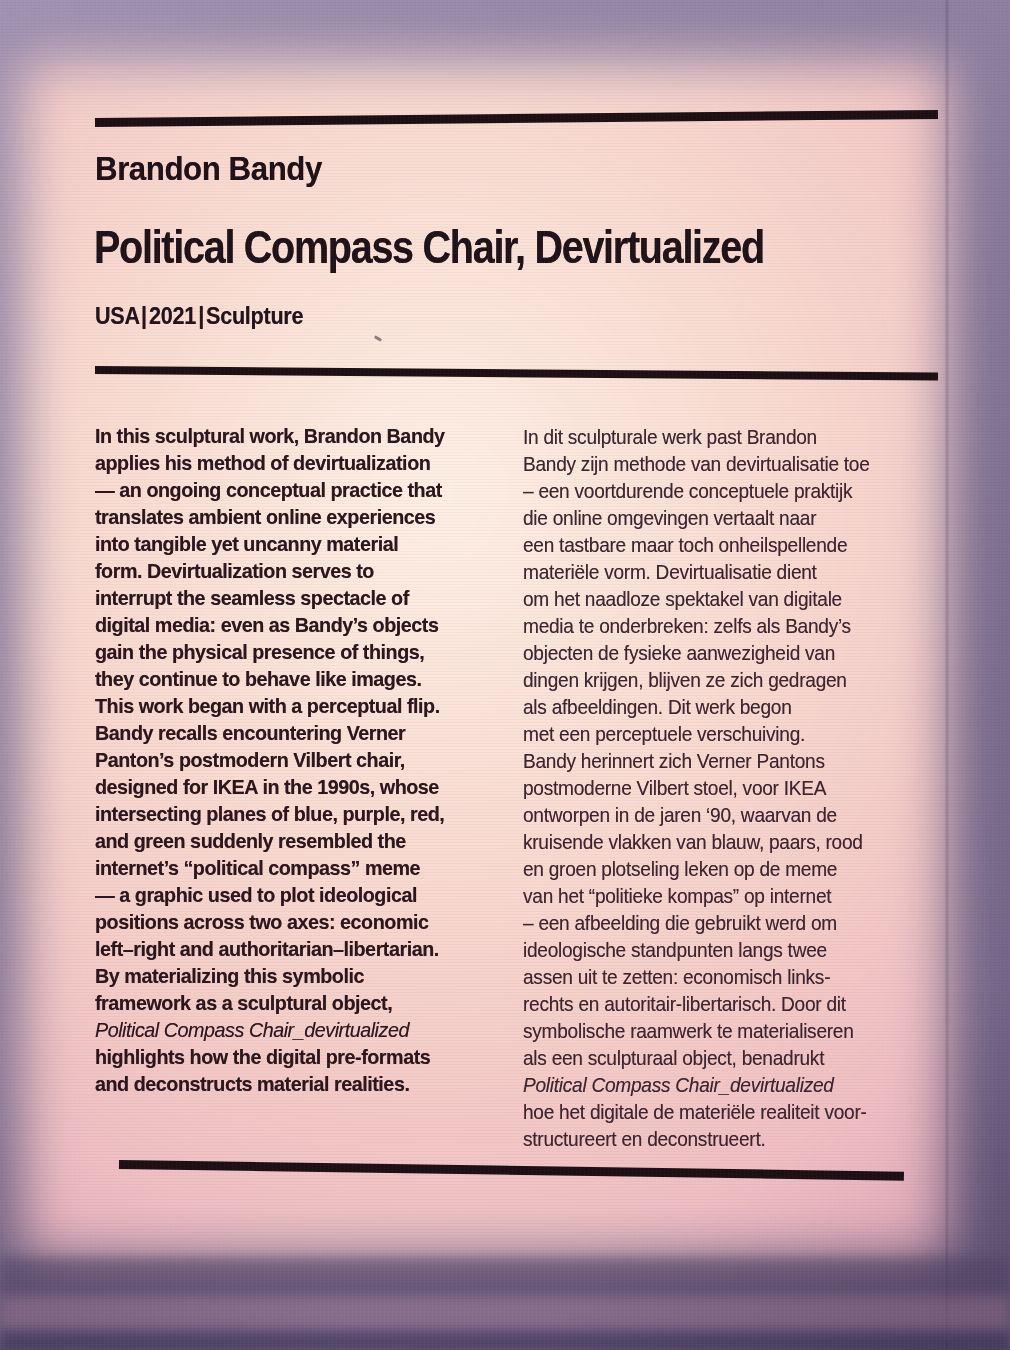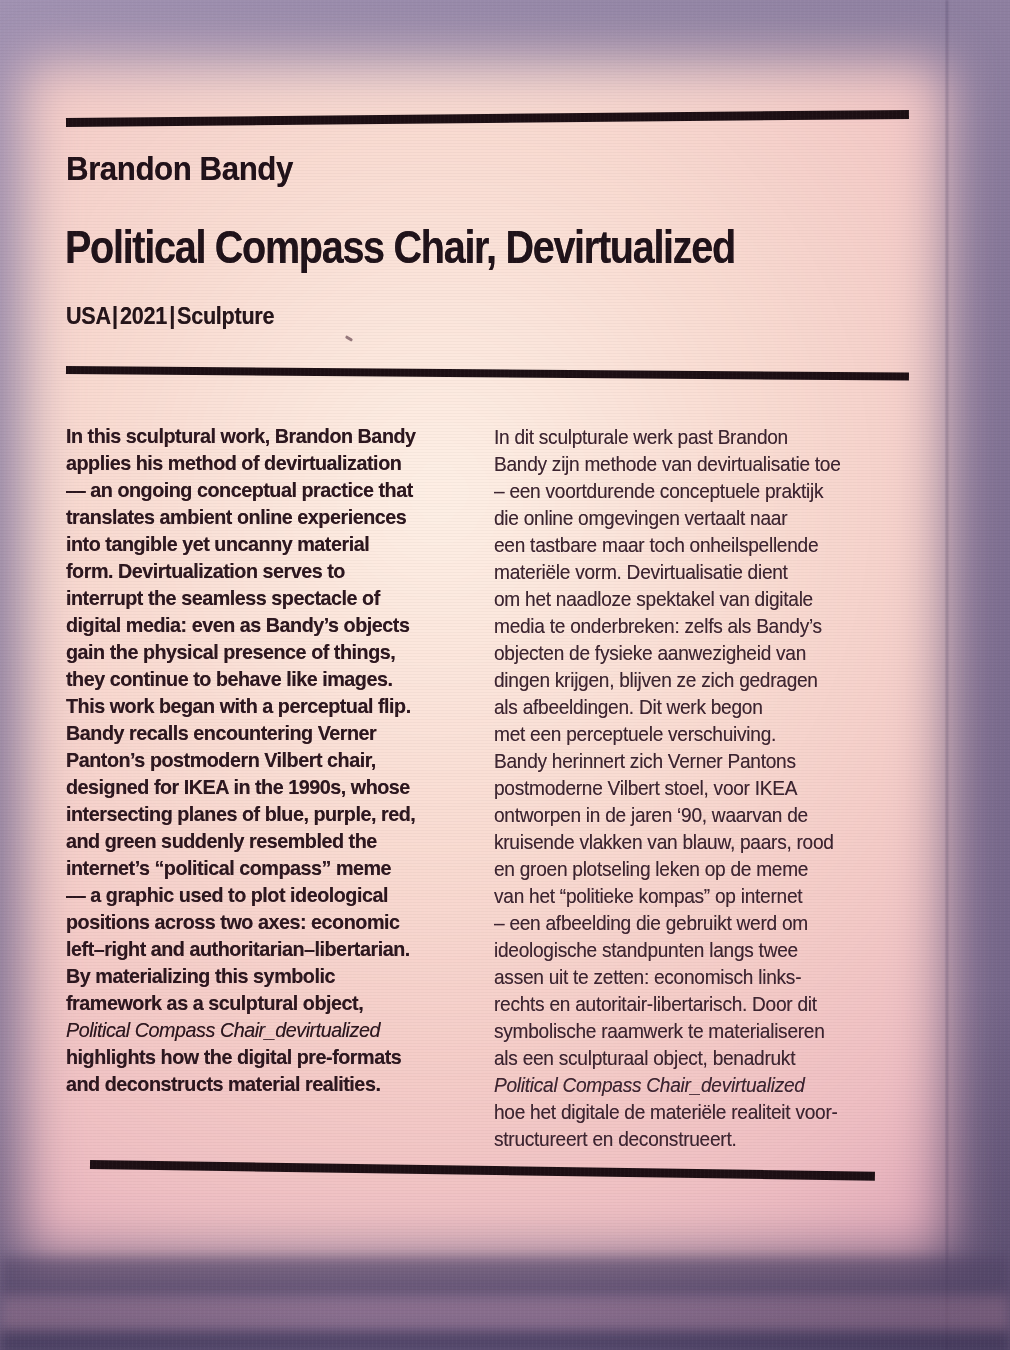--- a/index.html
+++ b/index.html
@@ -28,21 +28,21 @@
     background:rgba(78,64,98,.50);filter:blur(6px);}
   .floor-light{position:absolute;left:0;top:1296px;width:1010px;height:38px;
     background:rgba(178,126,150,.30);filter:blur(7px);}
   .floor-dark{position:absolute;left:0;top:1330px;width:1010px;height:24px;
     background:rgba(55,45,80,.55);filter:blur(6px);}
   .grain{position:absolute;inset:0;opacity:.05;pointer-events:none;
     background-image:
       repeating-linear-gradient(0deg, rgba(0,0,0,.5) 0 1px, transparent 1px 3px),
       repeating-linear-gradient(90deg, rgba(255,255,255,.5) 0 1px, transparent 1px 4px);}
   
-  .label-content{position:absolute;inset:0;filter:blur(0.35px);color:#241318;}
+  .label-content{position:absolute;inset:0;filter:blur(0.35px);color:#241318;margin-left:29px;}
   .rule{position:absolute;background:#1d0f14;transform-origin:left center;}
   .rule-top{left:66px;top:118px;width:843px;height:9px;transform:rotate(-0.55deg);}
   .rule-middle{left:66px;top:366px;width:843px;height:8px;transform:rotate(0.45deg);}
   .rule-bottom{left:90px;top:1160px;width:785px;height:9px;transform:rotate(0.85deg);}
   .artist{
     position:absolute;left:66px;top:151px;font-size:34px;font-weight:700;line-height:1;
     letter-spacing:-0.5px;transform:scaleX(0.92);transform-origin:left top;white-space:nowrap;
     color:#201119;text-shadow:0 0 .6px rgba(40,20,30,.7);
   }
   .title{

